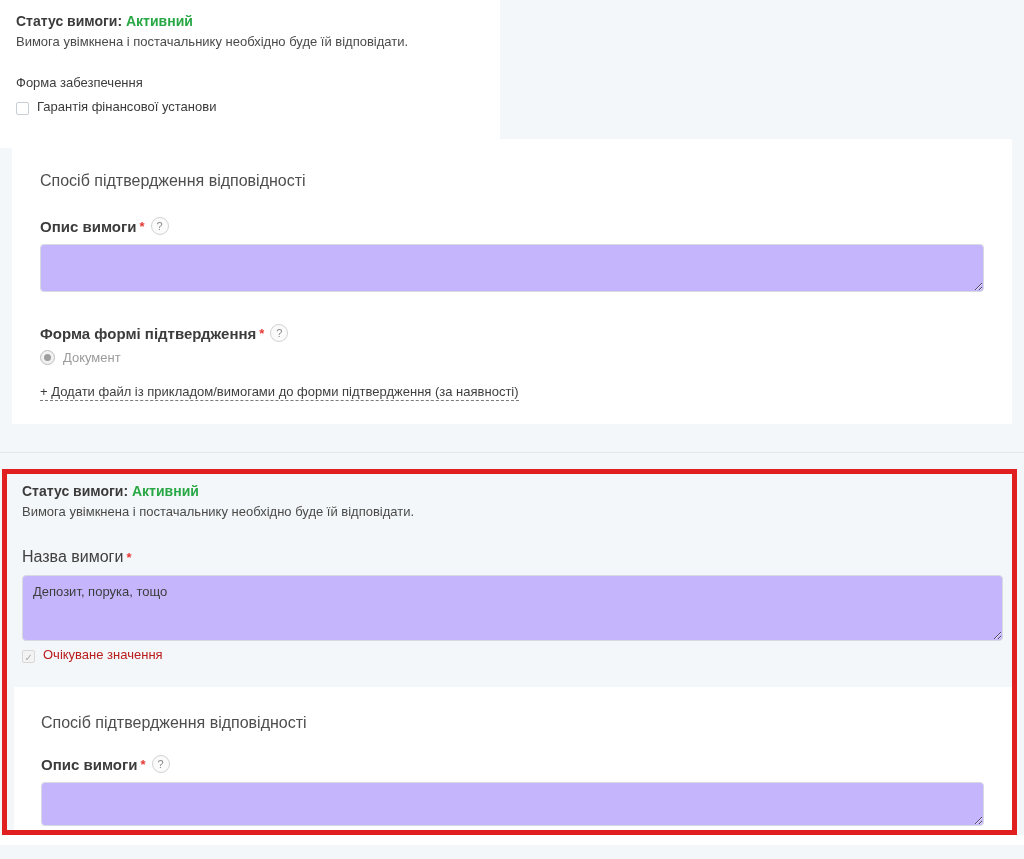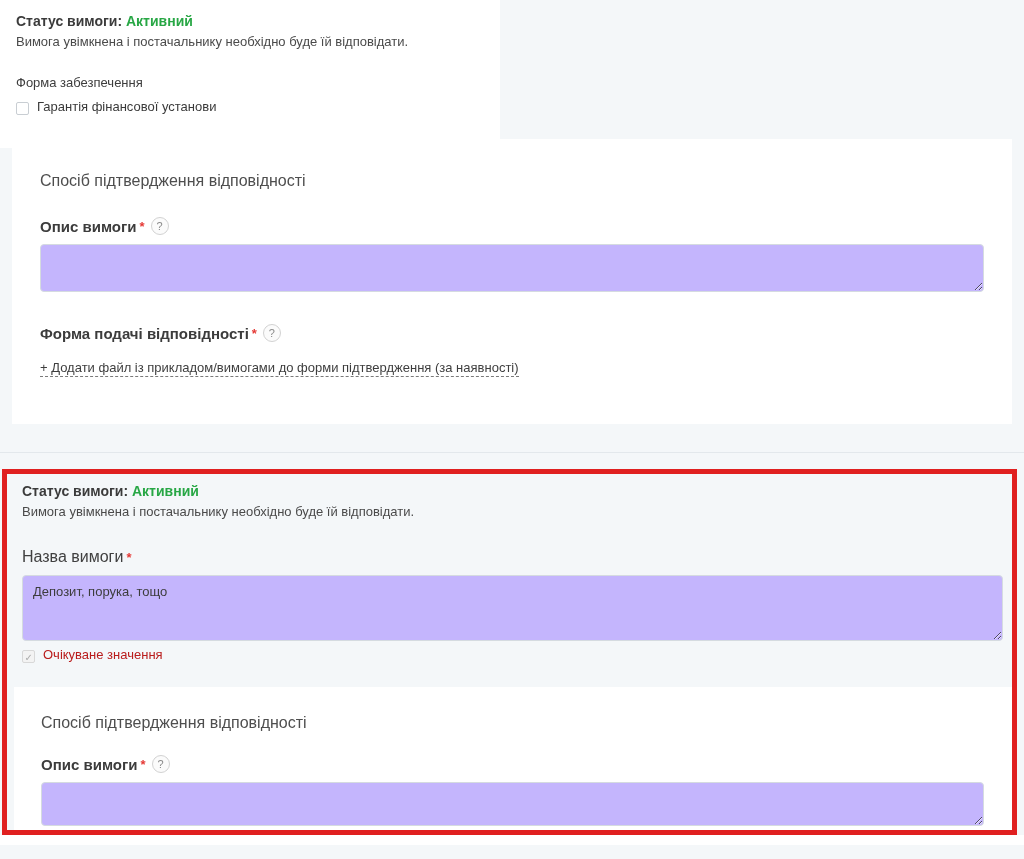--- a/index.html
+++ b/index.html
@@ -128,23 +128,27 @@
     <div class="card-title">Спосіб підтвердження відповідності</div>
 
     <div class="field-label-row">
       <span class="field-label">Опис вимоги</span>
       <span class="req">*</span>
       <span class="help-badge">?</span>
     </div>
     <textarea style=""></textarea>
 
     <div class="field-label-row" style="margin-top:32px; height:18px;">
-      <span class="field-label">Форма подачі відповідності</span>
+      <span class="field-label">Форма формі підтвердження</span>
       <span class="req">*</span>
       <span class="help-badge">?</span>
+    </div>
+    <div class="radio-row">
+      <span class="radio selected"></span>
+      <span class="radio-label">Документ</span>
     </div>
 
     <a class="add-file-link">+ Додати файл із прикладом/вимогами до форми підтвердження (за наявності)</a>
   </div>
 
   <div class="divider"></div>
 
   <div class="red-section">
     <div class="red-inner">
       <div class="status-line">

